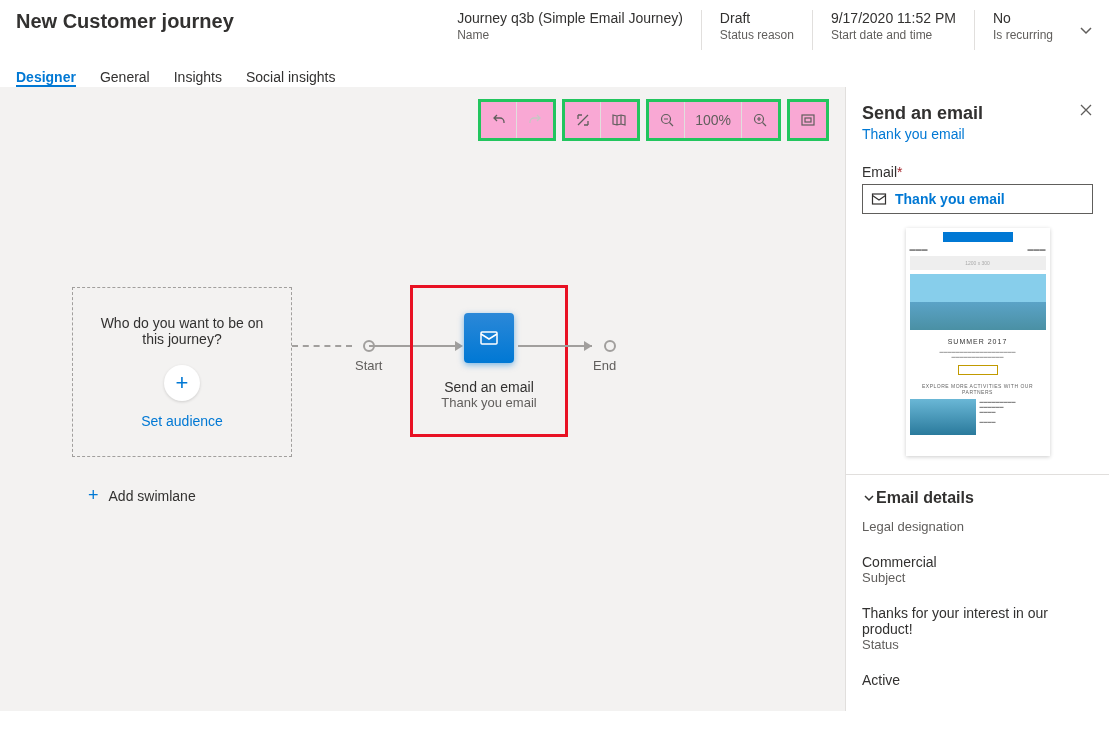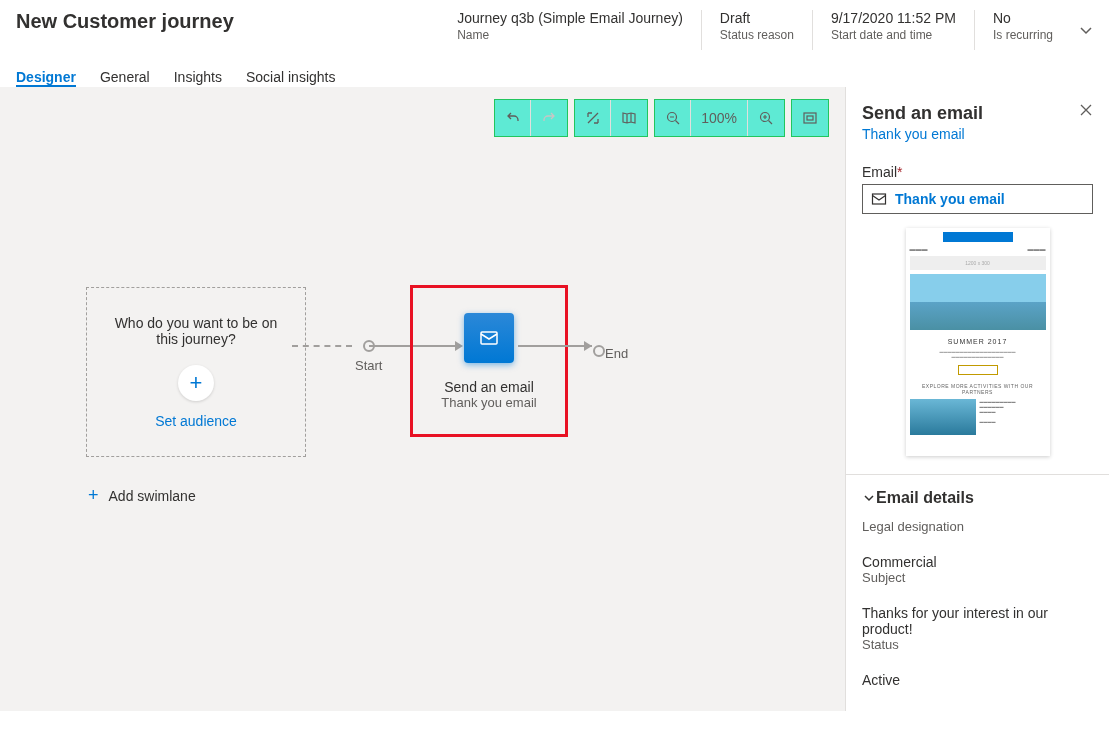--- a/index.html
+++ b/index.html
@@ -11,31 +11,31 @@
 .meta-col:first-child{border-left:none}
 .meta-val{font-size:14px;color:#323130}
 .meta-lbl{font-size:12px;color:#605e5c;margin-top:2px}
 .chev{margin-left:8px;color:#605e5c}
 .tabs{display:flex;gap:24px;padding:18px 16px 0}
 .tab{padding-bottom:0;font-size:14px;color:#323130;cursor:pointer;border-bottom:2px solid transparent}
 .tab.active{border-bottom-color:#0078d4;color:#0078d4;font-weight:600}
 .work{display:flex;height:calc(100% - 112px)}
 .canvas{flex:1;background:#f3f2f1;position:relative}
 .toolbar{position:absolute;top:12px;right:16px;display:flex;gap:6px}
-.tbg{display:flex;background:#5eead4;border:1px solid #22c55e}
+.tbg{display:flex;background:#f9a8d4;border:3px solid #22c55e}
 .tbtn{width:36px;height:36px;display:flex;align-items:center;justify-content:center;color:#605e5c;cursor:pointer;border-right:1px solid #e1dfdd}
 .tbtn:last-child{border-right:none}
 .tbtn.wide{width:auto;padding:0 10px;gap:4px}
 .tbtn.disabled{color:#c8c6c4;cursor:default}
-.audience{position:absolute;top:200px;left:86px;width:220px;height:170px;border:1px dashed #a19f9d;display:flex;flex-direction:column;align-items:center;justify-content:center;padding:16px;text-align:center;background:transparent}
+.audience{position:absolute;top:200px;left:72px;width:220px;height:170px;border:1px dashed #a19f9d;display:flex;flex-direction:column;align-items:center;justify-content:center;padding:16px;text-align:center;background:transparent}
 .audience .q{font-size:14px;color:#323130;margin-bottom:18px}
 .plusbtn{width:36px;height:36px;border-radius:50%;background:#fff;box-shadow:0 1px 3px rgba(0,0,0,.15);display:flex;align-items:center;justify-content:center;color:#0078d4;font-size:22px;margin-bottom:12px;cursor:pointer}
 .setaud{color:#0078d4;font-size:14px;cursor:pointer}
 .start-node{position:absolute;top:253px;left:355px;display:flex;flex-direction:column;align-items:center}
-.end-node{position:absolute;top:253px;left:593px;display:flex;flex-direction:row;align-items:center}
+.end-node{position:absolute;top:253px;left:593px;display:flex;flex-direction:column;align-items:flex-end}
 .node-dot{width:12px;height:12px;border:2px solid #a19f9d;border-radius:50%;background:#f3f2f1}
 .node-lbl{font-size:13px;color:#605e5c;margin-top:6px}
 .dashed-line{position:absolute;top:258px;left:292px;width:60px;border-top:2px dashed #a19f9d}
 .line1{position:absolute;top:258px;left:369px;width:90px;height:2px;background:#a19f9d}
 .line2{position:absolute;top:258px;left:518px;width:74px;height:2px;background:#a19f9d}
 .arrow{position:absolute;width:0;height:0;border-top:5px solid transparent;border-bottom:5px solid transparent;border-left:8px solid #a19f9d}
 .arrow.a1{top:254px;left:455px}
 .arrow.a2{top:254px;left:584px}
 .tile{position:absolute;top:198px;left:410px;width:158px;height:152px;border:3px solid #e81123;display:flex;flex-direction:column;align-items:center;justify-content:center}
 .tile-icon{width:50px;height:50px;border-radius:4px;background:linear-gradient(180deg,#2b88d8,#0078d4);box-shadow:0 2px 6px rgba(0,120,212,.5);display:flex;align-items:center;justify-content:center;color:#fff;margin-bottom:16px}

